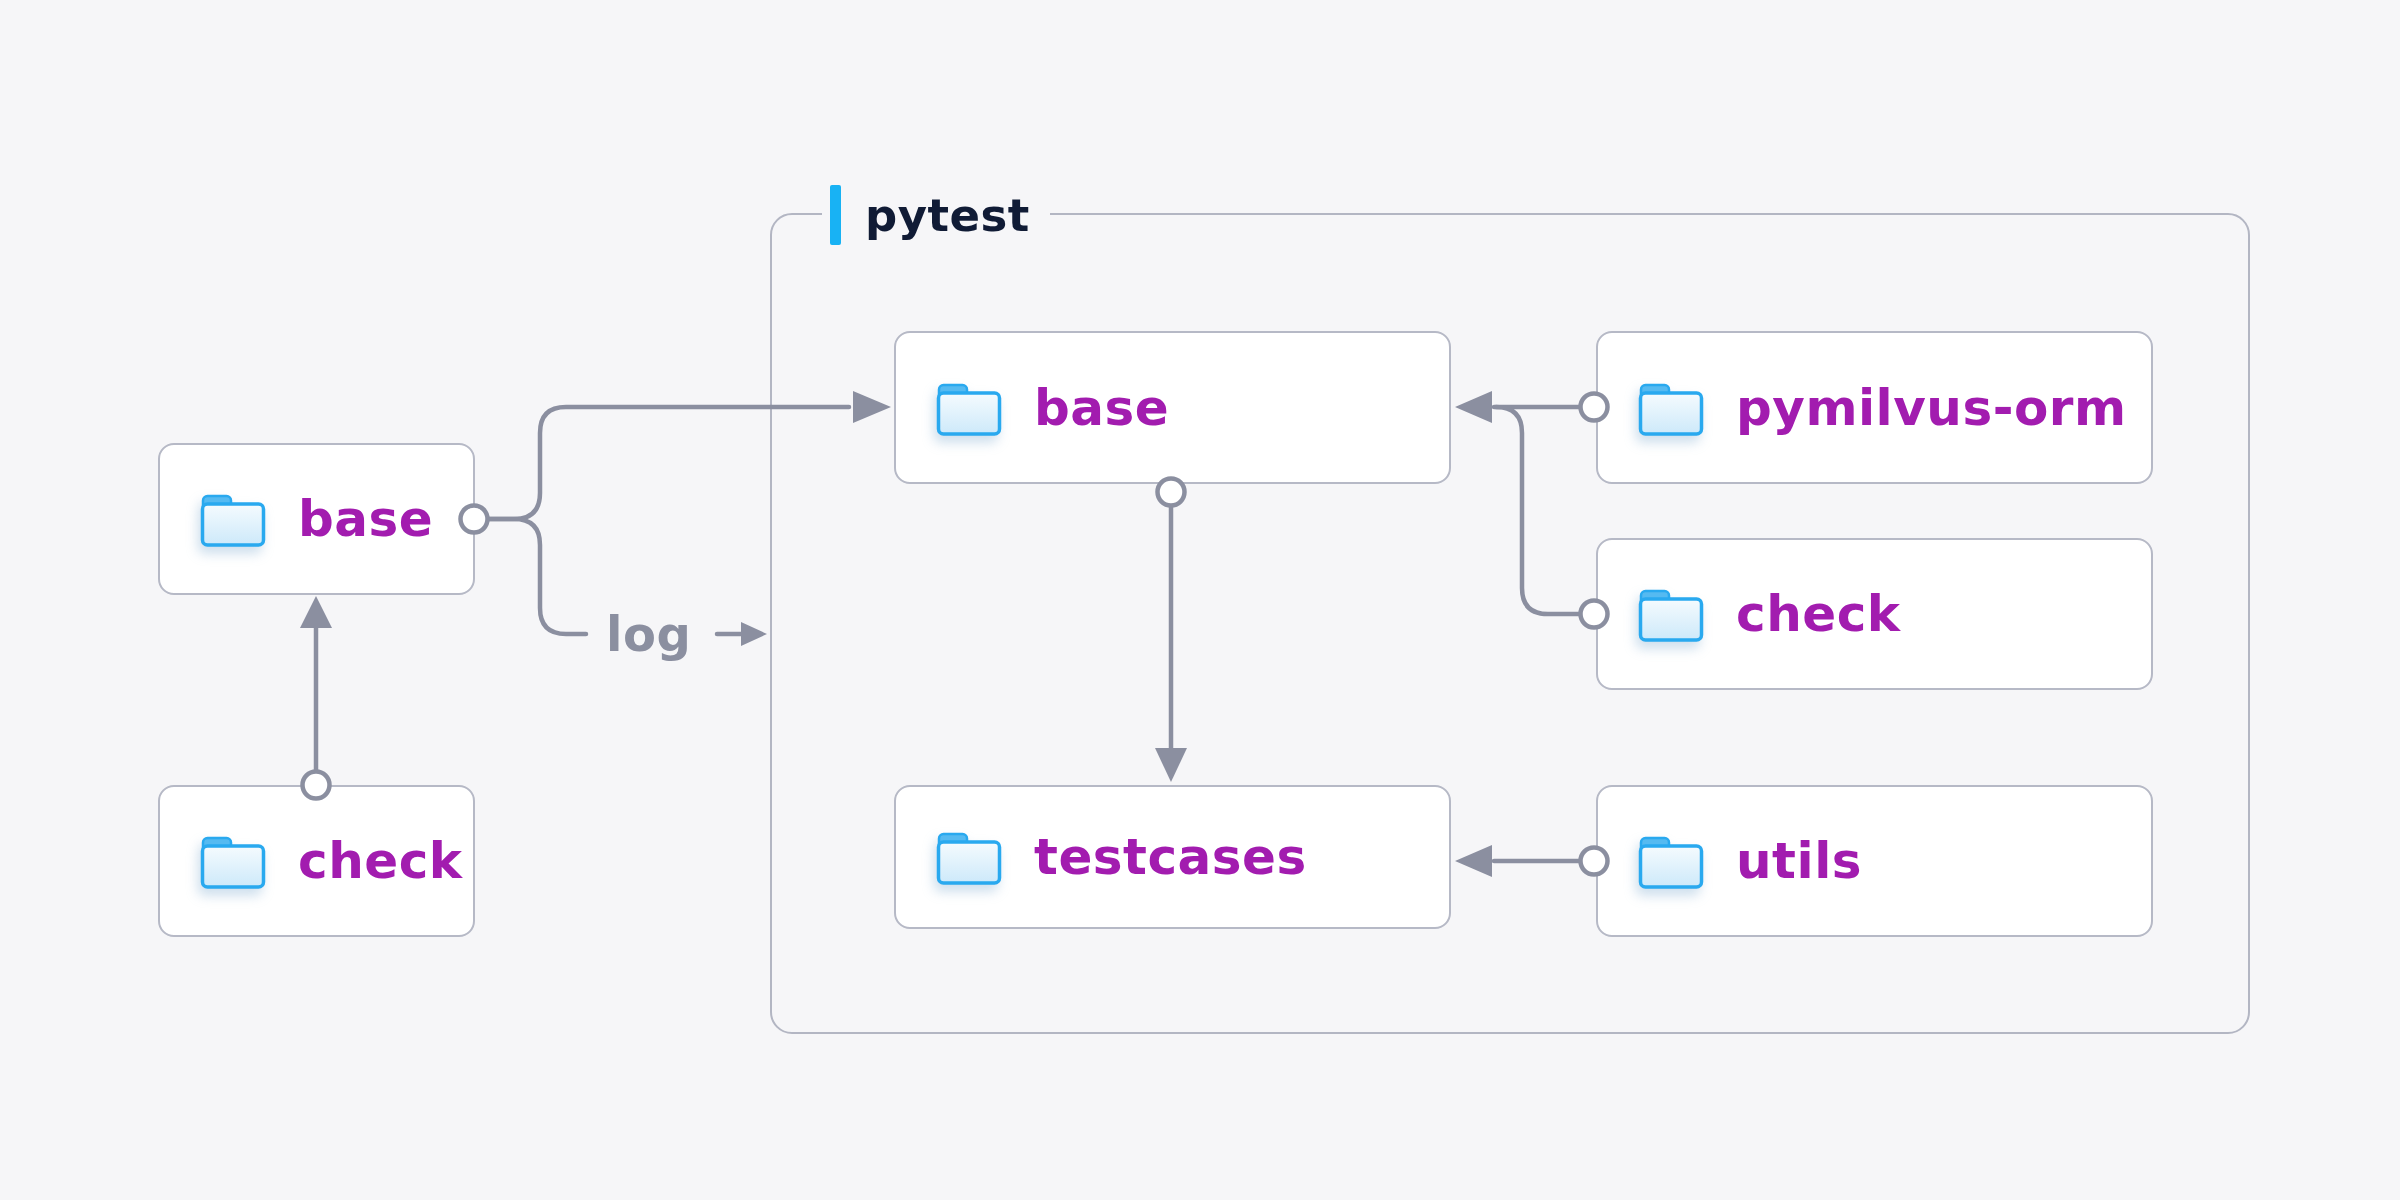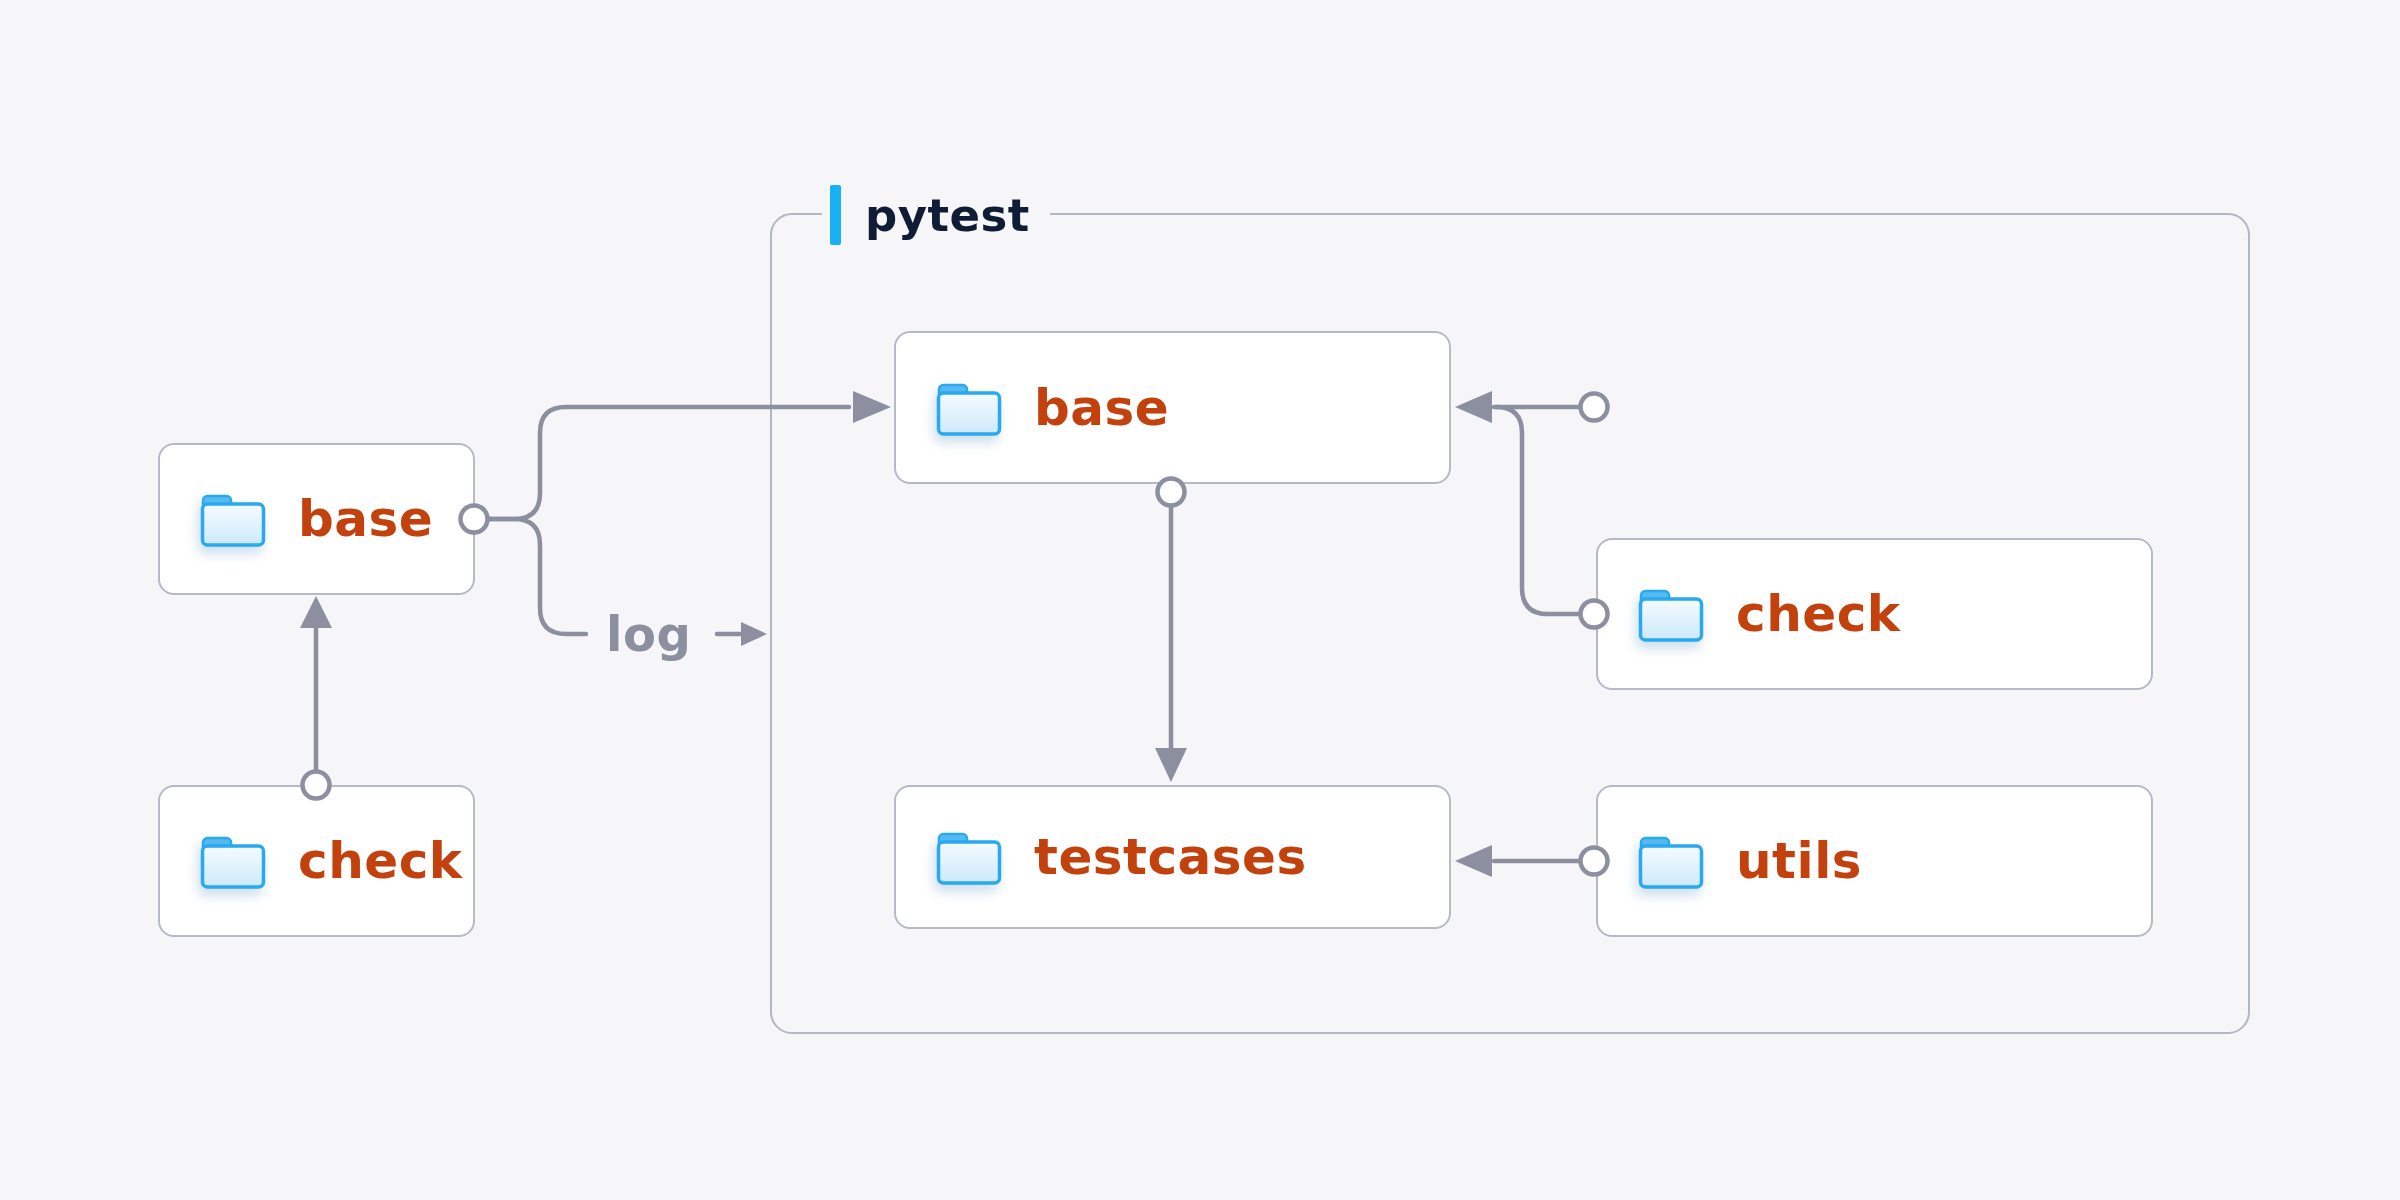--- a/index.html
+++ b/index.html
@@ -65,21 +65,21 @@
     flex:0 0 auto;
   }
   .folder svg{
     width:100%;
     height:100%;
     filter:drop-shadow(-3px 7px 6px rgba(92,149,197,.30));
   }
   .nlabel{
     font-size:50px;
     font-weight:700;
-    color:#c2410c;
+    color:#a21caf;
     letter-spacing:.5px;
     white-space:nowrap;
   }
   
   .wires{
     position:absolute;
     inset:0;
     pointer-events:none;
   }
   
@@ -142,20 +142,28 @@
 
   <div class="node" style="left:894px;top:331px;width:557px;height:153px">
     <span class="folder">
         <svg>
           <use href="#folder-sym"></use>
         </svg>
       </span>
     <span class="nlabel">base</span>
   </div>
 
+  <div class="node" style="left:1596px;top:331px;width:557px;height:153px">
+    <span class="folder">
+        <svg>
+          <use href="#folder-sym"></use>
+        </svg>
+      </span>
+    <span class="nlabel">pymilvus-orm</span>
+  </div>
 
   <div class="node" style="left:1596px;top:538px;width:557px;height:152px">
     <span class="folder">
         <svg>
           <use href="#folder-sym"></use>
         </svg>
       </span>
     <span class="nlabel">check</span>
   </div>
 

